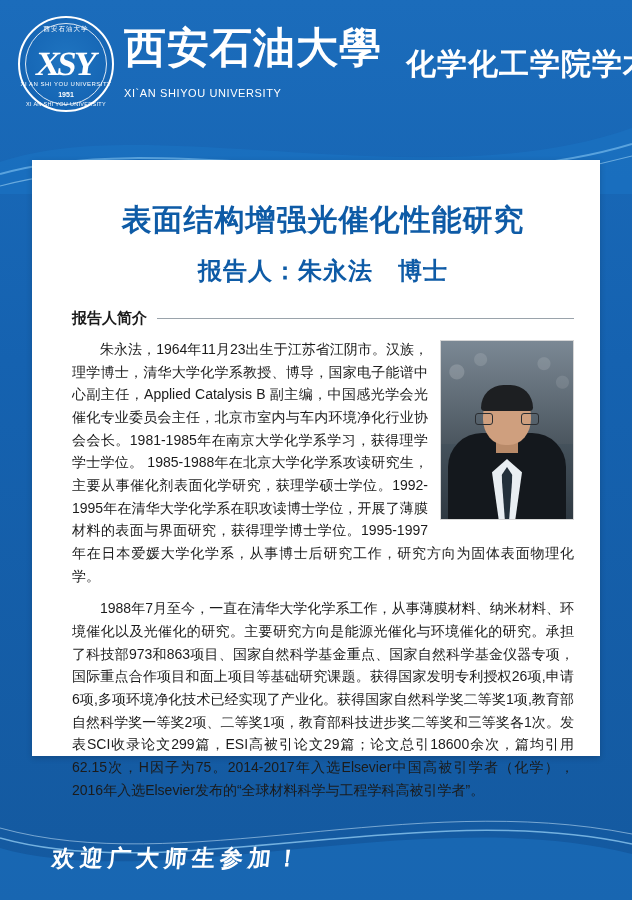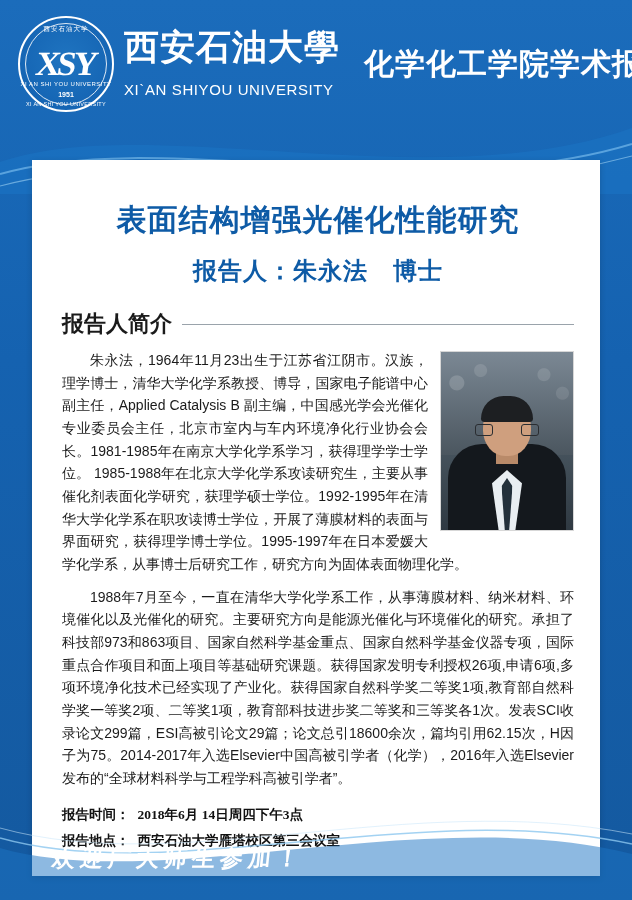--- a/index.html
+++ b/index.html
@@ -57,68 +57,68 @@
   .logo .arc-top{top:7px;font-size:6.5px;letter-spacing:1px;}
   .logo .arc-mid{bottom:23px;font-size:6px;letter-spacing:.5px;}
   .logo .year{bottom:12px;font-size:7px;font-weight:bold;}
   .logo .arc-bot{bottom:3px;font-size:5.5px;letter-spacing:.3px;}
 
   .brand{
     margin-left:10px;
     display:flex;flex-direction:column;justify-content:center;
   }
   .brand .cn{
-    font-family:Liberation Serif, serif;
-    font-size:35px;font-weight:bold;color:#ffffff;
+    font-family:Liberation Mono, monospace;
+    font-size:42px;font-weight:bold;color:#ffffff;
     letter-spacing:1px;line-height:1.05;
     white-space:nowrap;
   }
   .brand .en{
-    font-size:15px;color:#ffffff;letter-spacing:.6px;
+    font-size:11px;color:#ffffff;letter-spacing:.6px;
     margin-top:14px;white-space:nowrap;
   }
   .divider-v{
     width:2px;height:64px;background:rgba(255,255,255,.55);
     margin:0 12px 0 12px;
   }
   .header-title{
     font-family:"Liberation Serif","DejaVu Serif",serif;
     font-size:30px;font-weight:bold;color:#ffffff;
     white-space:nowrap;letter-spacing:1px;
   }
 
   
   .card{
     position:absolute;
-    left:32px;top:160px;width:568px;height:716px;
+    left:32px;top:160px;width:568px;height:596px;
     background:#ffffff;
     box-shadow:0 2px 6px rgba(0,0,0,.18);
     box-sizing:border-box;
-    padding:26px 26px 18px 30px;
+    padding:26px 26px 18px 40px;
   }
   .talk-title{
     text-align:center;
     font-family:"Liberation Serif","DejaVu Serif",serif;
     font-size:30px;font-weight:bold;color:#0e5ba6;
     letter-spacing:1px;
     margin:14px 0 0 0;
   }
   .speaker{
     text-align:center;
     font-family:"Liberation Serif","DejaVu Serif",serif;
     font-size:24px;font-weight:bold;color:#0e5ba6;
     margin-top:14px;letter-spacing:1px;
   }
   .section-head{
     display:flex;align-items:center;
     margin:22px 0 10px 0;
   }
   .section-head .label{
     font-family:"Liberation Serif","DejaVu Serif",serif;
-    font-size:22px;font-weight:bold;color:#1a1a1a;
+    font-size:15px;font-weight:bold;color:#1a1a1a;
     white-space:nowrap;
   }
   .section-head .rule{
     flex:1;height:1px;background:#9aa3ab;margin-left:10px;
   }
   .bio{
     position:relative;
     font-size:14px;line-height:1.62;color:#1b1b1b;
     text-align:justify;
   }
@@ -254,30 +254,20 @@
         <div class="neck"></div>
         <div class="head"></div>
         <div class="hair"></div>
         <div class="glass-l"></div>
         <div class="glass-r"></div>
       </div>
       <p class="indent">朱永法，1964年11月23出生于江苏省江阴市。汉族，理学博士，清华大学化学系教授、博导，国家电子能谱中心副主任，Applied Catalysis B 副主编，中国感光学会光催化专业委员会主任，北京市室内与车内环境净化行业协会会长。1981-1985年在南京大学化学系学习，获得理学学士学位。 1985-1988年在北京大学化学系攻读研究生，主要从事催化剂表面化学研究，获理学硕士学位。1992-1995年在清华大学化学系在职攻读博士学位，开展了薄膜材料的表面与界面研究，获得理学博士学位。1995-1997年在日本爱媛大学化学系，从事博士后研究工作，研究方向为固体表面物理化学。</p>
       <p class="indent">1988年7月至今，一直在清华大学化学系工作，从事薄膜材料、纳米材料、环境催化以及光催化的研究。主要研究方向是能源光催化与环境催化的研究。承担了科技部973和863项目、国家自然科学基金重点、国家自然科学基金仪器专项，国际重点合作项目和面上项目等基础研究课题。获得国家发明专利授权26项,申请6项,多项环境净化技术已经实现了产业化。获得国家自然科学奖二等奖1项,教育部自然科学奖一等奖2项、二等奖1项，教育部科技进步奖二等奖和三等奖各1次。发表SCI收录论文299篇，ESI高被引论文29篇；论文总引18600余次，篇均引用62.15次，H因子为75。2014-2017年入选Elsevier中国高被引学者（化学），2016年入选Elsevier发布的“全球材料科学与工程学科高被引学者”。</p>
     </div>
 
-    <div class="meta">
-      <div class="row">
-        <span class="k">报告时间：</span>
-        <span class="v">2018年6月 14日周四下午3点</span>
-      </div>
-      <div class="row">
-        <span class="k">报告地点：</span>
-        <span class="v">西安石油大学雁塔校区第三会议室</span>
-      </div>
-    </div>
   </div>
 
   <div class="footer">
     <svg width="632" height="92" viewBox="0 0 632 92" aria-hidden="true">
       <path d="M0,40 C160,86 430,-6 632,46 L632,92 L0,92 Z" fill="#1b74c4" opacity=".5"></path>
       <path d="M0,30 C170,78 420,-10 632,36" fill="none" stroke="#8cc7ef" stroke-width="1.6" opacity=".8"></path>
       <path d="M0,20 C180,70 410,-18 632,26" fill="none" stroke="#c9e6f9" stroke-width="1" opacity=".55"></path>
     </svg>
     <div class="welcome">欢迎广大师生参加！</div>
   </div>

